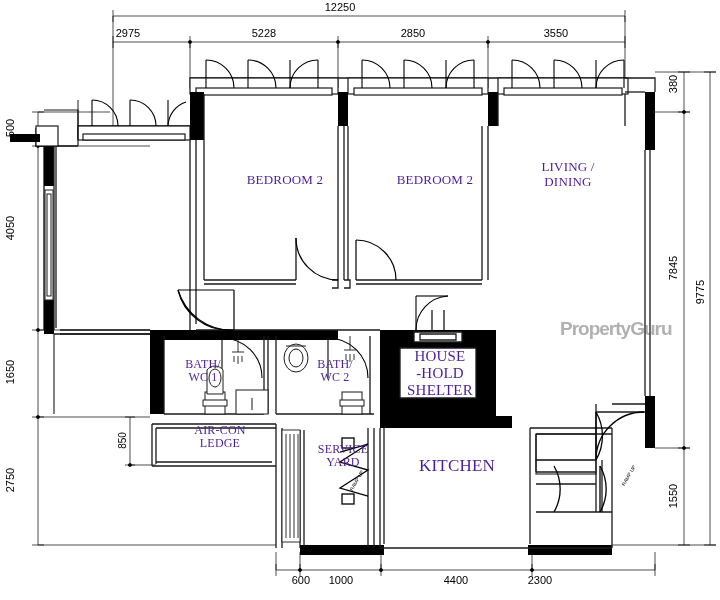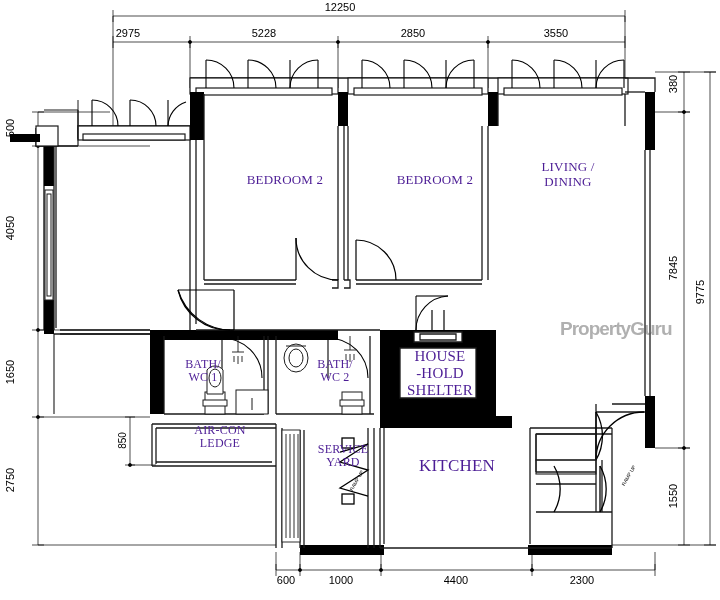--- a/index.html
+++ b/index.html
@@ -482,24 +482,24 @@
   <div class="dim-text vert" style="left:-14px; top:366px; width:48px;">1650</div>
   <div class="dim-text vert" style="left:-14px; top:474px; width:48px;">2750</div>
 
   <div class="dim-text vert" style="left:100px; top:435px; width:44px; font-size:10px;">850</div>
 
   <div class="dim-text vert" style="left:651px; top:78px;  width:44px;">380</div>
   <div class="dim-text vert" style="left:649px; top:262px; width:48px;">7845</div>
   <div class="dim-text vert" style="left:649px; top:490px; width:48px;">1550</div>
   <div class="dim-text vert" style="left:676px; top:286px; width:48px;">9775</div>
 
-  <div class="dim-text" style="left:262px; top:574px; width:48px;">600</div>
+  <div class="dim-text" style="left:262px; top:574px; width:48px;text-align:right;">600</div>
   <div class="dim-text" style="left:315px; top:574px; width:52px;">1000</div>
   <div class="dim-text" style="left:430px; top:574px; width:52px;">4400</div>
-  <div class="dim-text" style="left:556px; top:574px; width:52px;">2300</div>
+  <div class="dim-text" style="left:514px; top:574px; width:52px;">2300</div>
 
   <div class="tiny-label rot" style="left:345px; top:478px; width:24px;">RAMP
 UP</div>
   <div class="tiny-label rot" style="left:617px; top:473px; width:24px;">RAMP
 UP</div>
 
   <div class="watermark" style="left:560px; top:318px;">PropertyGuru</div>
 
 </div>
 

